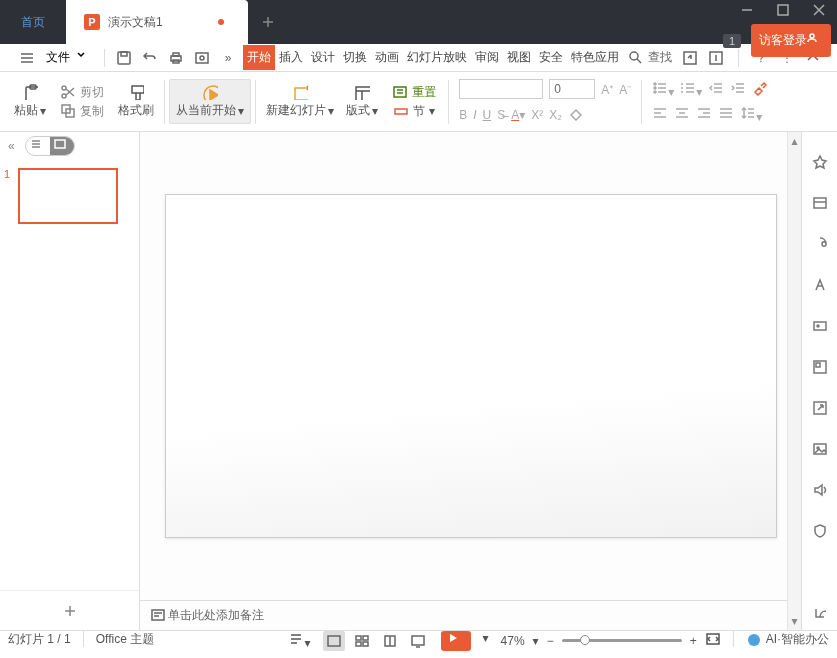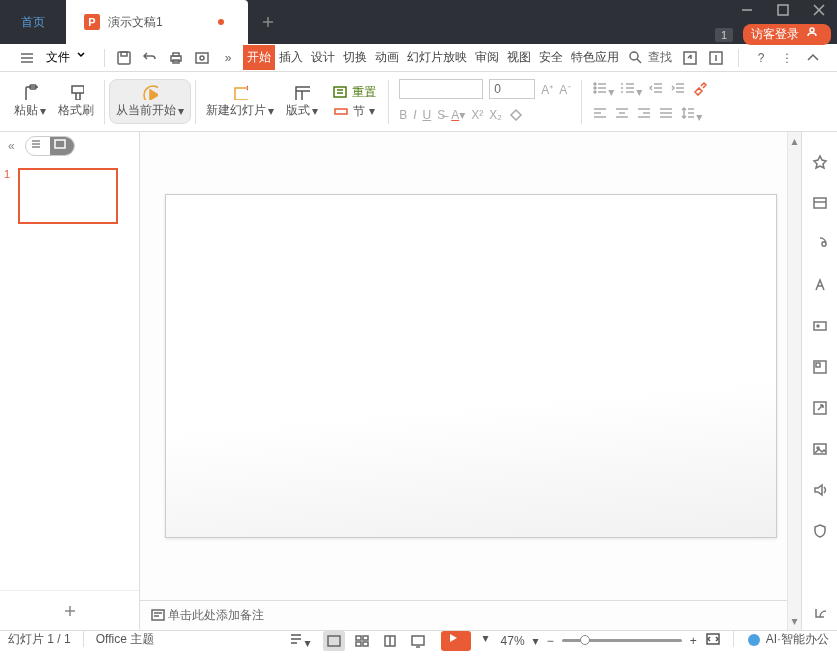--- a/index.html
+++ b/index.html
@@ -8,36 +8,36 @@
 .tab{display:flex;align-items:center;padding:0 18px;gap:8px;position:relative}
 .tab-home{background:transparent;color:#5a9bd5;min-width:66px;justify-content:center}
 .tab-active{background:#fff;color:#555;border-top-right-radius:4px;min-width:182px}
 .tab-active .p-icon{width:16px;height:16px;background:#e95b35;border-radius:2px;display:flex;align-items:center;justify-content:center;color:#fff;font-size:11px;font-weight:bold}
 .tab-dot{width:6px;height:6px;border-radius:50%;background:#e95b35;position:absolute;right:24px}
 .tab-add{width:40px;display:flex;align-items:center;justify-content:center;color:#888}
 .win-controls{position:absolute;right:0;top:0;height:20px;display:flex;color:#aaa}
 .win-controls span{width:36px;display:flex;align-items:center;justify-content:center}
 .badge-row{position:absolute;right:6px;top:24px;display:flex;align-items:center;gap:10px}
 .count-badge{background:#4a4d54;color:#ccc;padding:1px 6px;border-radius:2px;font-size:11px}
-.login-btn{background:#e95b35;color:#fff;padding:2px 8px;border-radius:8px;display:flex;align-items:center;gap:8px;font-size:11px}
+.login-btn{background:#e95b35;color:#fff;padding:8px 8px;border-radius:3px;display:flex;align-items:center;gap:0;font-size:11px}
 .menubar{height:28px;border-bottom:1px solid #ddd;display:flex;align-items:center;padding:0 16px;gap:4px}
 .file-menu{display:flex;align-items:center;gap:6px;padding:0 4px}
 .qat-sep{width:1px;height:18px;background:#ddd;margin:0 4px}
 .qat-icon{width:22px;height:22px;display:flex;align-items:center;justify-content:center;color:#666}
 .menu-tabs{display:flex;align-items:center;gap:0;margin-left:0}
 .menu-tab{padding:4px 4px;color:#444}
 .menu-tab.active{background:#e95b35;color:#fff}
 .menubar-right{margin-left:auto;display:flex;align-items:center;gap:10px}
 .search-box{display:flex;align-items:center;gap:4px;color:#666}
 .ico{width:16px;height:16px;display:flex;align-items:center;justify-content:center;color:#666}
 .ribbon{height:60px;border-bottom:1px solid #ddd;display:flex;align-items:center;padding:0 8px}
 .rgrp{display:flex;flex-direction:column;align-items:center;justify-content:center;padding:0 6px;height:100%}
 .rsep{width:1px;height:44px;background:#e0e0e0;margin:0 4px}
 .big-btn{display:flex;flex-direction:column;align-items:center;gap:2px;padding:4px 6px;color:#555}
-.big-btn.hi{background:#eee;border:1px solid #ddd;border-radius:8px}
+.big-btn.hi{background:#eee;border:1px solid #ddd;border-radius:2px}
 .sml{display:flex;align-items:center;gap:4px;color:#888;padding:1px 2px}
 .font-sel{width:84px;height:20px;border:1px solid #ccc;background:#fff}
 .size-sel{width:46px;height:20px;border:1px solid #ccc;background:#fff;padding:0 4px;color:#666}
 .fmt-row{display:flex;align-items:center;gap:6px;color:#aaa;padding:1px 0}
 .content{flex:1;display:flex;min-height:0}
 .thumb-pane{width:140px;border-right:1px solid #ddd;display:flex;flex-direction:column}
 .thumb-head{height:28px;display:flex;align-items:center;padding:0 8px;gap:10px;color:#888}
 .view-toggle{display:flex;border:1px solid #ccc;border-radius:10px;overflow:hidden}
 .vt{width:24px;height:18px;display:flex;align-items:center;justify-content:center}
 .vt.active{background:#888;color:#fff}
@@ -191,20 +191,37 @@
 </div>
 
 <div class="ribbon">
   <div class="big-btn">
     <svg width="22" height="22">
         <rect x="4" y="3" width="14" height="17" rx="1"></rect>
         <rect x="8" y="1" width="6" height="4" rx="1"></rect>
       </svg>
     <span style="display:flex;align-items:center;gap:2px"><span>粘贴</span>▾</span>
   </div>
+  <div class="rgrp">
+    <div class="sml">
+        <svg>
+          <circle cx="4" cy="4" r="2"></circle>
+          <circle cx="4" cy="12" r="2"></circle>
+          <path d="M6 5l8 7M6 11l8-7"></path>
+        </svg>
+        <span>剪切</span>
+      </div>
+    <div class="sml">
+        <svg>
+          <rect x="2" y="2" width="8" height="8"></rect>
+          <rect x="6" y="6" width="8" height="8"></rect>
+        </svg>
+        <span>复制</span>
+      </div>
+  </div>
   <div class="big-btn">
     <svg width="20" height="20">
         <rect x="4" y="2" width="12" height="7"></rect>
         <path d="M8 9v7h4V9"></path>
       </svg>
     <span>格式刷</span>
   </div>
   <div class="rsep"></div>
   <div class="big-btn hi">
     <svg width="22" height="22" style="color:#e9a135">

